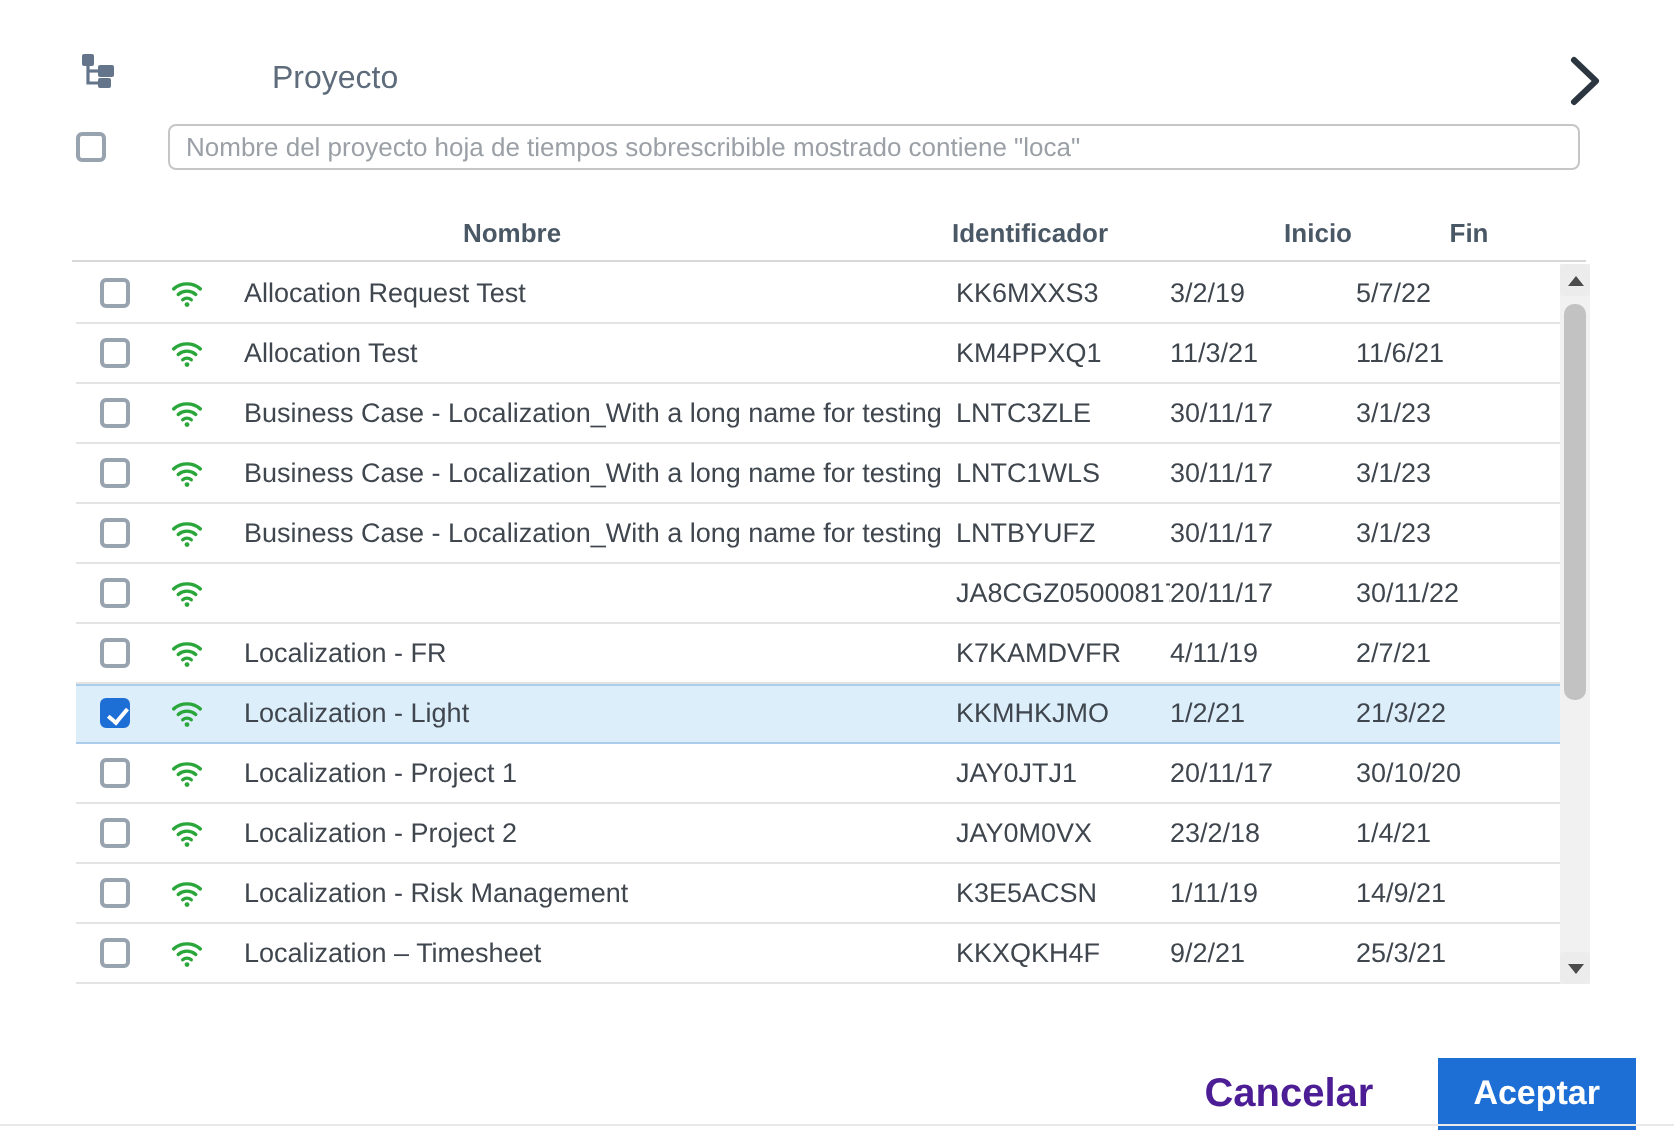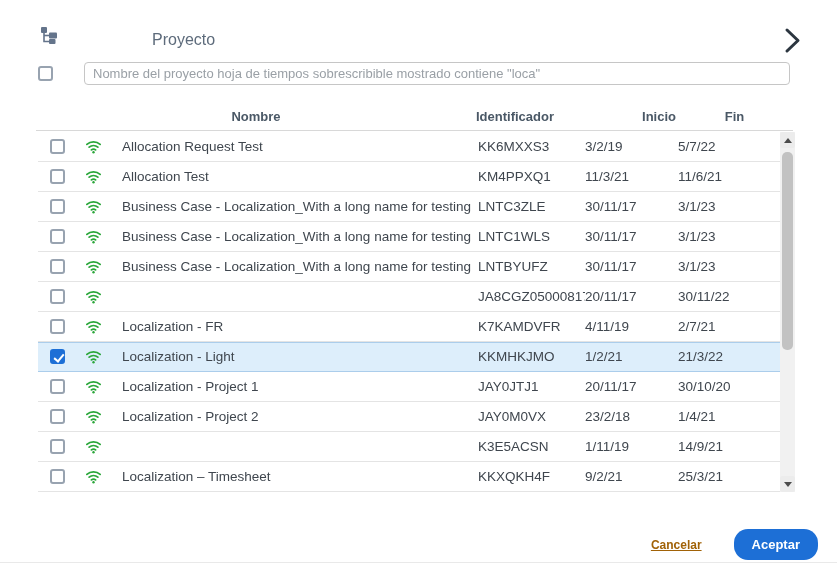--- a/index.html
+++ b/index.html
@@ -1,21 +1,21 @@
 <!DOCTYPE html>
 <html style="--accent: #1d6fd6; --sel-bg: #ddeefb;"><head>
 <meta charset="utf-8">
 <style>
   * { margin:0; padding:0; box-sizing:border-box; }
   html,body { width:837px; height:569px; background:#fff; font-family:"Liberation Sans", sans-serif; overflow:hidden; }
   .dialog { position:relative; width:837px; height:569px; background:#fff; }
 
   
   .hier-icon { position:absolute; left:40px; top:26px; width:19px; height:19px; }
-  .dlg-title { position:absolute; left:152px; top:31px; font-size:16px; color:#5d6b7b; }
+  .dlg-title { position:absolute; left:136px; top:31px; font-size:16px; color:#5d6b7b; }
   .chevron { position:absolute; left:781px; top:27px; width:22px; height:27px; cursor:pointer; }
 
   
   .cb { width:15px; height:15px; border:2px solid #98a3b0; border-radius:3px; background:#fff; position:relative; flex:0 0 15px; cursor:pointer; }
   .filter-cb { position:absolute; left:38px; top:66px; }
   .filter-input { position:absolute; left:84px; top:62px; width:706px; height:23px; border:1px solid #c6c6c6; border-radius:4px; font-size:13px; padding:0 8px; color:#40464d; font-family:"Liberation Sans", sans-serif; outline:none; }
   .filter-input::placeholder { color:#9aa0a6; }
 
   
   .thead { position:absolute; left:36px; top:103px; width:757px; height:28px; border-bottom:1px solid #d8d8d8; display:flex; align-items:center; font-size:13px; font-weight:bold; color:#4a5866; }
@@ -39,22 +39,22 @@
   
   .sbar { position:absolute; left:780px; top:132px; width:15px; height:360px; background:#f1f1f1; }
   .sbtn { position:absolute; left:0; width:15px; height:16px; background:#ececec; border-radius:2px; display:flex; align-items:center; justify-content:center; cursor:pointer; }
   .sbtn.up { top:0; } .sbtn.down { bottom:0; }
   .tri-up { width:0; height:0; border-left:4px solid transparent; border-right:4px solid transparent; border-bottom:5px solid #4c4c4c; }
   .tri-down { width:0; height:0; border-left:4px solid transparent; border-right:4px solid transparent; border-top:5px solid #4c4c4c; }
   .sthumb { position:absolute; left:2px; top:20px; width:11px; height:198px; background:#c2c2c2; border-radius:5px; cursor:grab; }
 
   
   .footer { position:absolute; top:529px; right:19px; display:flex; align-items:center; gap:32px; }
-  .btn-cancel { background:none; border:none; font-family:"Liberation Sans", sans-serif; font-size:12px; font-weight:bold; color:#a16207; cursor:pointer;text-decoration:underline; }
-  .btn-accept { background:var(--accent,#1d6fd6); border:none; border-radius:14px; color:#fff; font-family:"Liberation Sans", sans-serif; font-size:13px; font-weight:bold; padding:8px 18px; cursor:pointer; }
+  .btn-cancel { background:none; border:none; font-family:"Liberation Sans", sans-serif; font-size:20px; font-weight:bold; color:#4c1d95; cursor:pointer; }
+  .btn-accept { background:var(--accent,#1d6fd6); border:none; border-radius:0; color:#fff; font-family:"Liberation Sans", sans-serif; font-size:17px; font-weight:bold; padding:8px 18px; cursor:pointer; }
   .bottom-edge { position:absolute; left:0; top:562px; width:837px; border-top:1px solid #e9e9e9; }
 </style>
 </head>
 <body>
 
 <div class="dialog">
 
   <svg class="hier-icon" viewBox="0 0 19 19">
     <rect x="1" y="1" width="6" height="6" rx="1" fill="#64748b"></rect>
     <path d="M4 7 V15.5 H9" stroke="#64748b" stroke-width="1.6" fill="none"></path>
@@ -239,20 +239,21 @@
 
     <div class="row">
       <div class="cell-name">
         <div class="cb"></div>
         <svg class="wifi" viewBox="0 0 24 24">
           <path d="M2.6 9.1a14.2 14.2 0 0 1 18.8 0" stroke="#2aa63a" stroke-width="2.4" fill="none" stroke-linecap="round"></path>
           <path d="M5.8 13a9.4 9.4 0 0 1 12.4 0" stroke="#2aa63a" stroke-width="2.4" fill="none" stroke-linecap="round"></path>
           <path d="M9 16.8a4.7 4.7 0 0 1 6 0" stroke="#2aa63a" stroke-width="2.4" fill="none" stroke-linecap="round"></path>
           <circle cx="12" cy="20.2" r="1.7" fill="#2aa63a"></circle>
         </svg>
+        <span>Localization - Risk Management</span>
       </div>
       <div class="cell-id">K3E5ACSN</div>
       <div class="cell-inicio">1/11/19</div>
       <div class="cell-fin">14/9/21</div>
     </div>
 
     <div class="row">
       <div class="cell-name">
         <div class="cb"></div>
         <svg class="wifi" viewBox="0 0 24 24">

